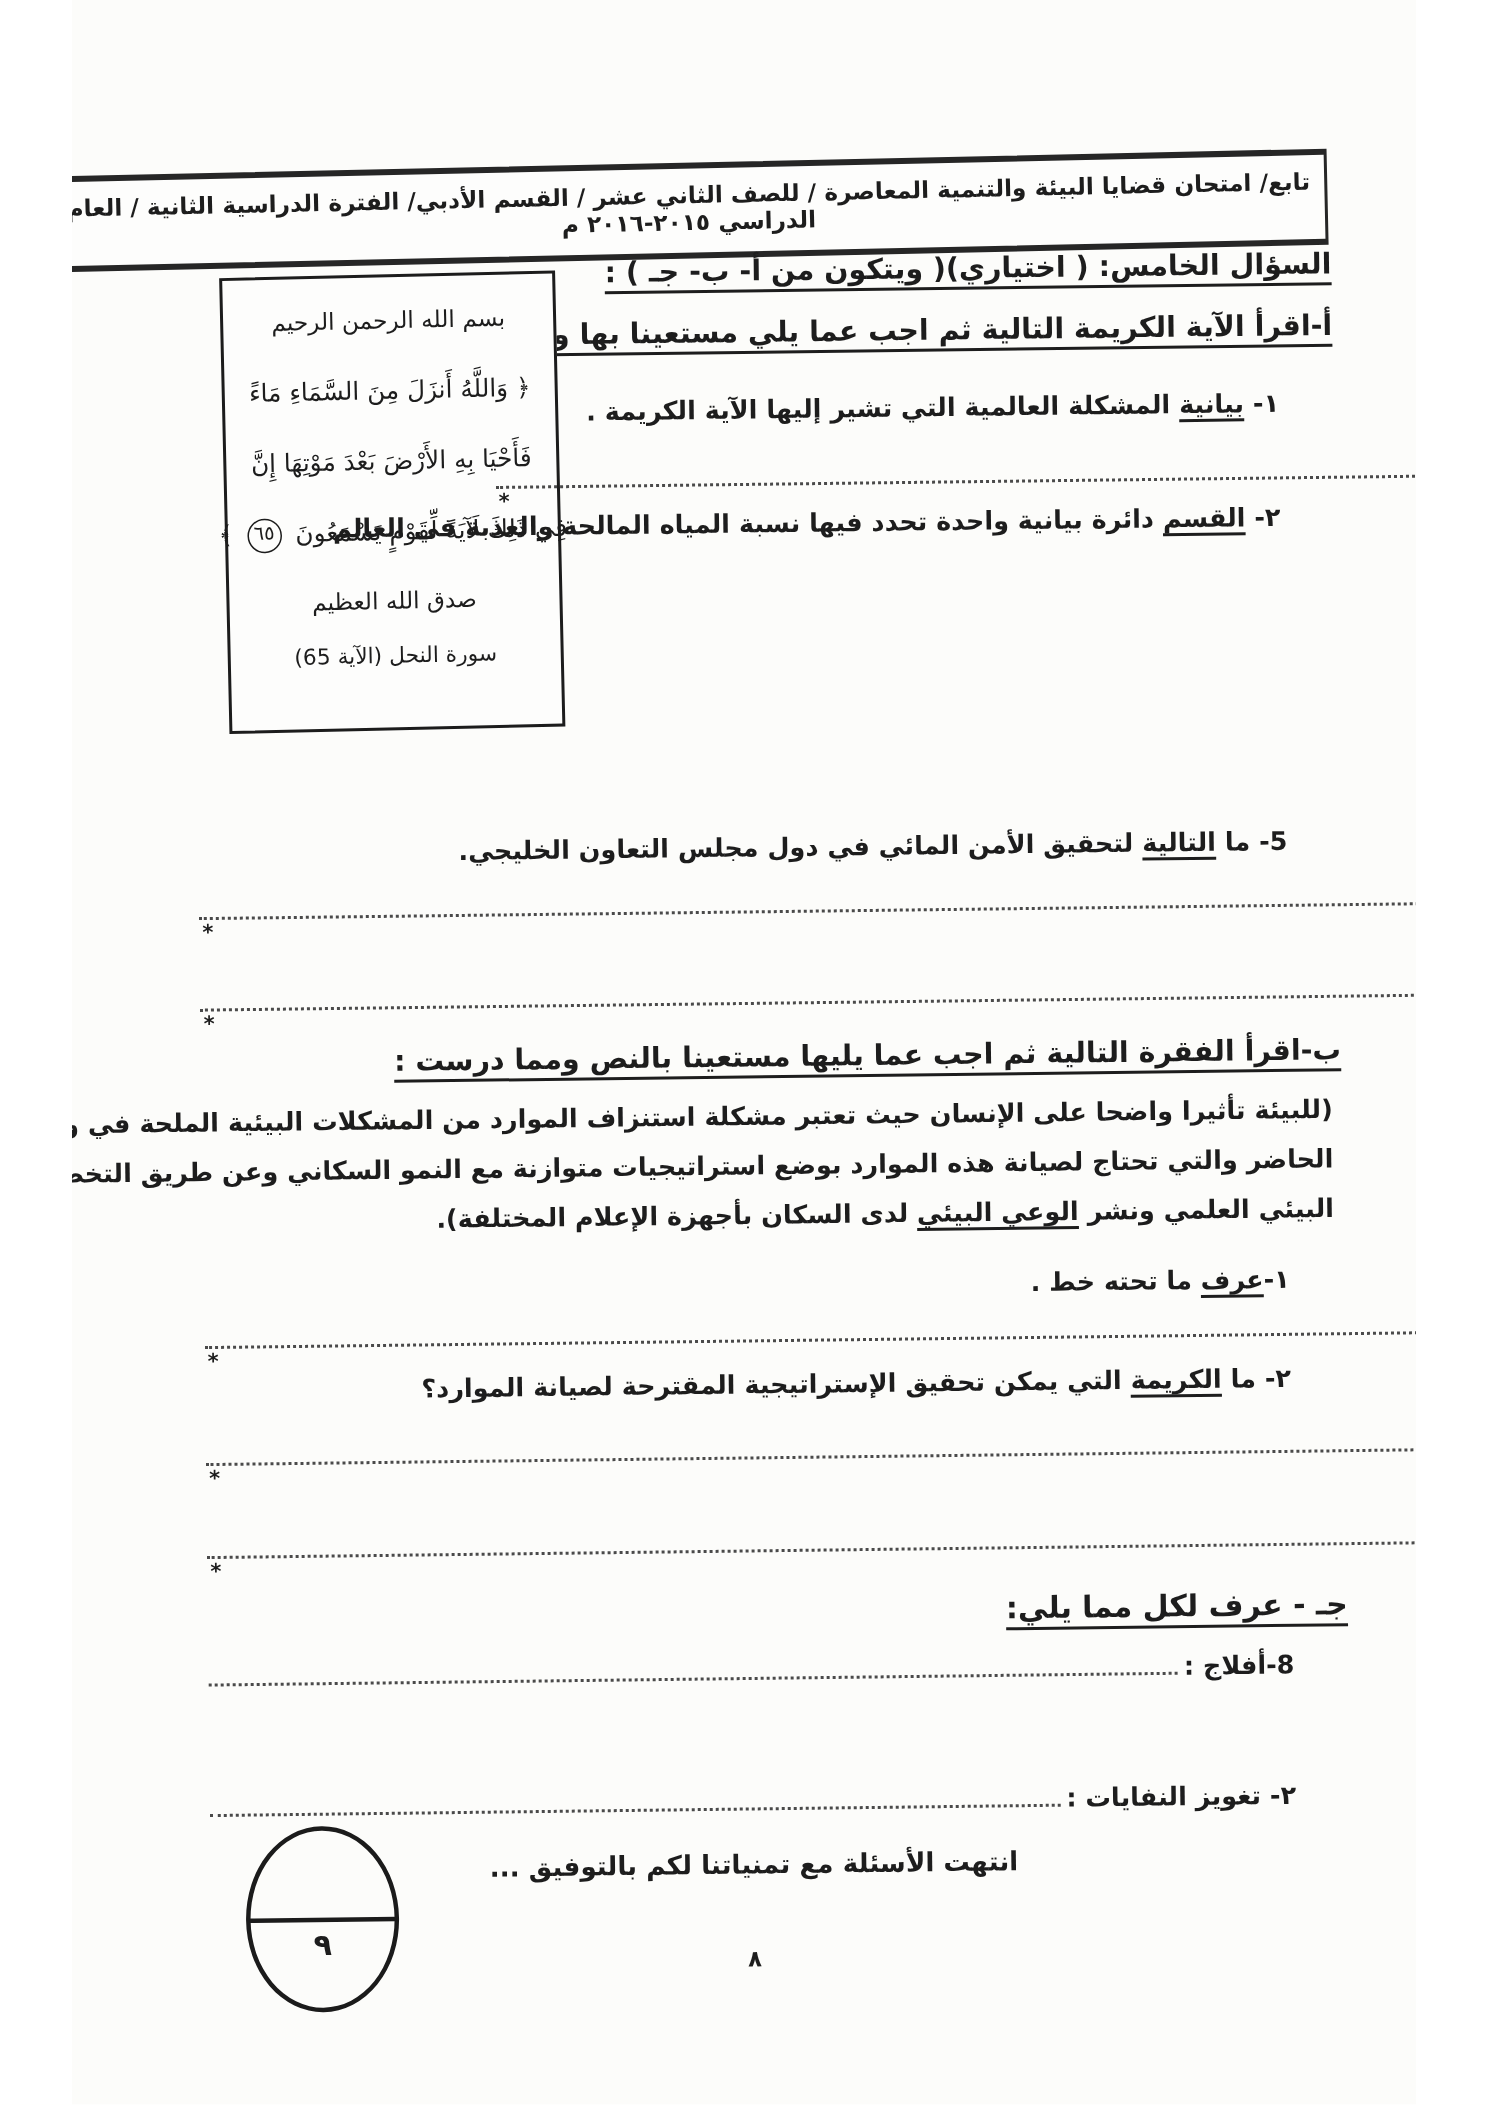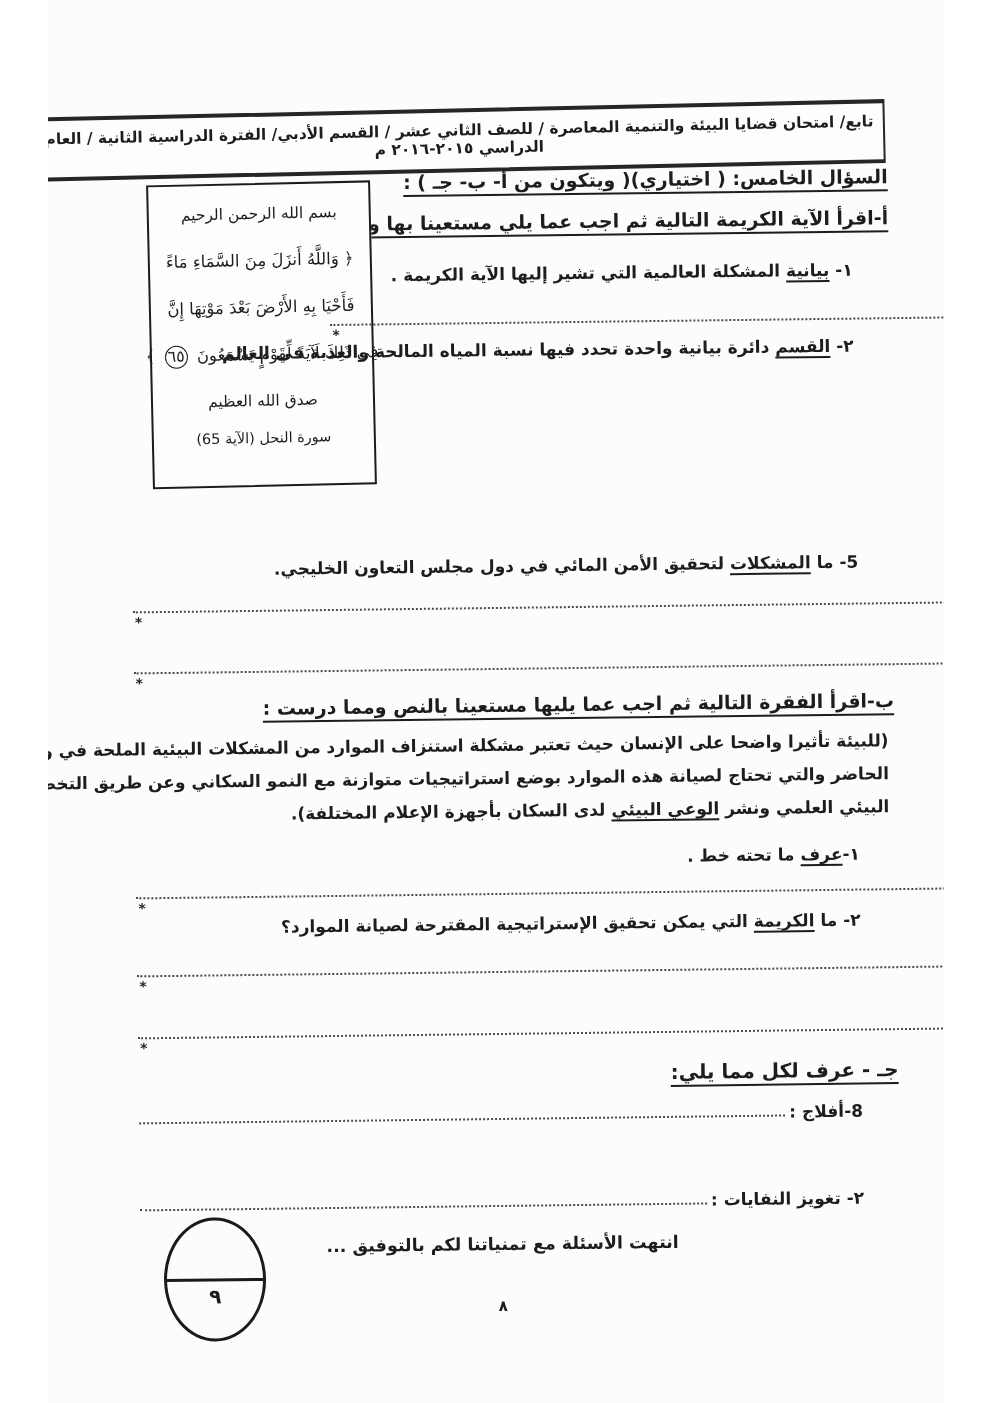--- a/index.html
+++ b/index.html
@@ -33,21 +33,21 @@
   .quran-box{
     position:absolute;top:180px;left:106px;width:224px;height:304px;box-sizing:border-box;
     border:2.5px solid #1c1c1c;background:#fdfdfc;text-align:center;
     transform:rotate(-0.6deg);
     display:flex;flex-direction:column;align-items:center;
   }
   .bismillah{margin-top:20px;font-size:15.5px;}
   .verse{margin-top:14px;font-size:16.5px;line-height:2.85;white-space:nowrap;}
   .ayah-medallion{
     display:inline-block;box-sizing:border-box;border:1.6px solid #1c1c1c;border-radius:50%;
-    width:23px;height:23px;line-height:20px;text-align:center;font-size:16px;
+    width:23px;height:23px;line-height:20px;text-align:center;font-size:13px;
     margin:0 4px;vertical-align:middle;
   }
   .sadaqa{margin-top:14px;font-size:15.5px;}
   .source{margin-top:20px;font-size:14.5px;}
 
   
   .item{position:absolute;margin:0;font-size:17px;font-weight:700;white-space:nowrap;}
   .q-a1{top:264px;right:86px;}
   .q-a2{top:340px;right:86px;}
   .q-a3{top:556px;right:84px;}
@@ -127,21 +127,21 @@
     </div>
 
     <p class="item q-a1"><span>١- </span><span class="u">بيانية</span><span> المشكلة العالمية التي تشير إليها الآية الكريمة .</span></p>
 
     <div class="dotline dl1">
         <span class="star">*</span>
       </div>
 
     <p class="item q-a2"><span>٢- </span><span class="u">القسم</span><span> دائرة بيانية واحدة تحدد فيها نسبة المياه المالحة والعذبة في العالم</span></p>
 
-    <p class="item q-a3"><span>5- ما </span><span class="u">المشكلات</span><span> لتحقيق الأمن المائي في دول مجلس التعاون الخليجي.</span></p>
+    <p class="item q-a3"><span>5- ما </span><span class="u">التالية</span><span> لتحقيق الأمن المائي في دول مجلس التعاون الخليجي.</span></p>
 
     <div class="dotline dl2">
         <span class="star">*</span>
       </div>
     <div class="dotline dl3">
         <span class="star">*</span>
       </div>
 
     <h2 class="head sec-b-head">ب-اقرأ الفقرة التالية ثم اجب عما يليها مستعينا بالنص ومما درست :</h2>
 

